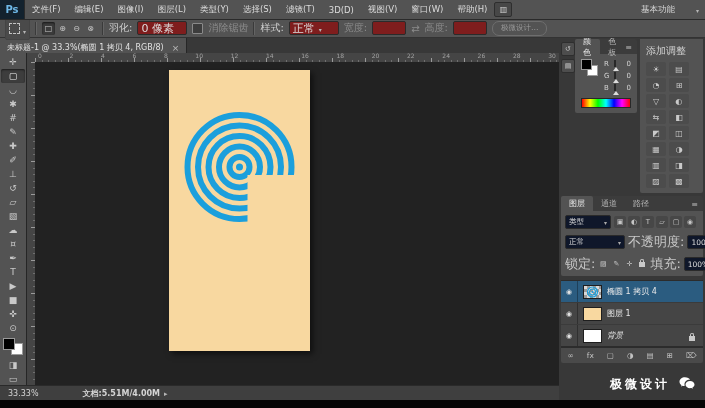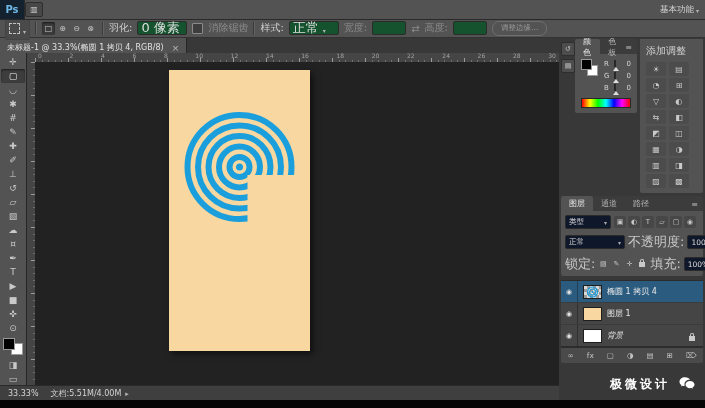--- a/index.html
+++ b/index.html
@@ -6,37 +6,37 @@
   #screen{position:relative;width:705px;height:408px;overflow:hidden;background:#232323;
           font-family:"DejaVu Sans","Liberation Sans",sans-serif;color:#D9D9D9;
           -webkit-font-smoothing:antialiased;}
   
   #menubar{position:absolute;left:0;top:0;right:0;height:19px;background:#535353;
            border-bottom:1px solid #2A2A2A;display:flex;align-items:center;z-index:10;}
   .ps-logo{width:24px;height:19px;background:#13222E;color:#6FB9E8;font-size:10px;font-weight:bold;
            display:flex;align-items:center;justify-content:center;border-right:1px solid #2A2A2A;}
   #menu-items{display:flex;height:100%;}
   .menu-item{padding:0 7px;font-size:8.5px;display:flex;align-items:center;color:#DCDCDC;}
-  .ws{margin-left:auto;display:flex;align-items:center;gap:2px;padding:0 6px;font-size:8.5px;color:#D5D5D5;}
+  .ws{margin-left:auto;display:flex;align-items:center;gap:21px;padding:0 6px;font-size:8.5px;color:#D5D5D5;}
   .ws-icon{width:16px;height:13px;background:#474747;border:1px solid #2E2E2E;border-radius:2px;
            font-size:8px;display:flex;align-items:center;justify-content:center;margin-right:4px;color:#C9C9C9;}
   .caret::after{content:"▾";font-size:6px;color:#B5B5B5;}
   
   #optionsbar{position:absolute;left:0;top:19px;right:0;height:18px;background:#535353;
               border-bottom:1px solid #333;display:flex;align-items:center;gap:5px;padding:0 5px;z-index:9;}
   .tool-preset{display:flex;align-items:center;gap:3px;padding:1px 3px;border:1px solid #444;border-radius:2px;background:#4A4A4A;}
   .dashed-sq{width:9px;height:9px;border:1px dashed #C2C2C2;display:inline-block;}
   .vsep{width:1px;height:13px;background:#3A3A3A;border-right:1px solid #646464;}
   #selection-modes{display:flex;gap:1px;}
   .selmode{width:13px;height:13px;display:flex;align-items:center;justify-content:center;font-size:8px;color:#C8C8C8;border-radius:2px;}
   .selmode.active{background:#3B3B3B;box-shadow:inset 0 1px 2px rgba(0,0,0,.6);}
   .olabel{font-size:10px;color:#CFCFCF;}
   .olabel.disabled{color:#8B8B8B;}
-  .obox{height:12px;min-width:42px;background:#14532d;border:1px solid #2B2B2B;border-radius:2px;
-        display:flex;align-items:center;font-size:13px;color:#DDD;padding:0 3px;}
+  .obox{height:12px;min-width:42px;background:#7f1d1d;border:1px solid #2B2B2B;border-radius:2px;
+        display:flex;align-items:center;font-size:11px;color:#DDD;padding:0 3px;}
   .obox.small{min-width:26px;}
   .dd-box{gap:4px;}
   .checkbox{width:9px;height:9px;border:1px solid #8A8A8A;background:#3D3D3D;display:inline-block;border-radius:1px;}
   .refine-btn{height:13px;padding:0 8px;border:1px solid #6E6E6E;border-radius:7px;font-size:7.5px;
               color:#9A9A9A;display:flex;align-items:center;}
   
   #tabbar{position:absolute;left:0;top:37px;right:146px;height:16px;background:#383838;display:flex;align-items:flex-end;z-index:8;}
   .doc-tab{height:32px;background:#535353;display:flex;align-items:flex-end;gap:8px;padding:0 7px;
            border-right:1px solid #262626;font-size:8px;color:#E2E2E2;}
   .tab-close{color:#B9B9B9;font-size:9px;}
@@ -129,35 +129,48 @@
   .layer-name{font-size:8px;color:#E9E9E9;white-space:nowrap;}
   .layer-name.italic{font-style:italic;}
   .row-lock{margin-left:auto;margin-right:8px;}
   .layer-bottom{height:15px;background:#4A4A4A;border-top:1px solid #2C2C2C;display:flex;align-items:center;
                 justify-content:space-around;font-size:7.5px;color:#C2C2C2;border-radius:0 0 2px 2px;}
   .lb-icon{font-size:7.5px;font-style:normal;}
   
   #statusbar{position:absolute;left:0;width:559px;bottom:8px;height:14px;background:#3F3F3F;
              border-top:1px solid #2A2A2A;display:flex;align-items:center;font-size:8px;color:#D4D4D4;z-index:7;}
   .zoom{padding:0 8px;}
-  .docinfo{margin-left:4px;}
+  .docinfo{margin-left:36px;font-weight:bold;}
   .arrow-r{margin-left:4px;}
   .arrow-r::after{content:"▸";font-size:7px;color:#B5B5B5;}
   #bottom-strip{position:absolute;left:0;right:0;bottom:0;height:8px;background:#060606;z-index:8;}
   
   #watermark{position:absolute;right:8px;bottom:14px;display:flex;align-items:center;gap:7px;z-index:9;}
   .wm-text{color:#FFF;font-size:12px;font-weight:bold;letter-spacing:3px;}
 </style>
 </head>
 <body>
 
 <div id="screen">
 
   <div id="menubar">
     <div class="ps-logo">Ps</div>
+    <div id="menu-items">
+        <div class="menu-item">文件(F)</div>
+        <div class="menu-item">编辑(E)</div>
+        <div class="menu-item">图像(I)</div>
+        <div class="menu-item">图层(L)</div>
+        <div class="menu-item">类型(Y)</div>
+        <div class="menu-item">选择(S)</div>
+        <div class="menu-item">滤镜(T)</div>
+        <div class="menu-item">3D(D)</div>
+        <div class="menu-item">视图(V)</div>
+        <div class="menu-item">窗口(W)</div>
+        <div class="menu-item">帮助(H)</div>
+      </div>
     <div class="ws-icon">▥</div>
     <div class="ws">
       <span>基本功能</span>
       <span class="caret"></span>
     </div>
   </div>
 
   <div id="optionsbar">
     <div class="tool-preset">
       <span class="dashed-sq"></span>
@@ -181,21 +194,21 @@
     <span class="olabel">样式:</span>
     <div class="obox dd-box">
       <span>正常</span>
       <span class="caret"></span>
     </div>
     <span class="olabel disabled">宽度:</span>
     <div class="obox small"></div>
     <span class="olabel disabled">⇄</span>
     <span class="olabel disabled">高度:</span>
     <div class="obox small"></div>
-    <div class="refine-btn">调整边缘…</div>
+    <div class="refine-btn">极微设计…</div>
   </div>
 
   <div id="tabbar">
     <div class="doc-tab">
       <span class="tab-title">未标题-1 @ 33.3%(椭圆 1 拷贝 4, RGB/8)</span>
       <span class="tab-close">×</span>
     </div>
   </div>
 
   <div id="toolbar">

